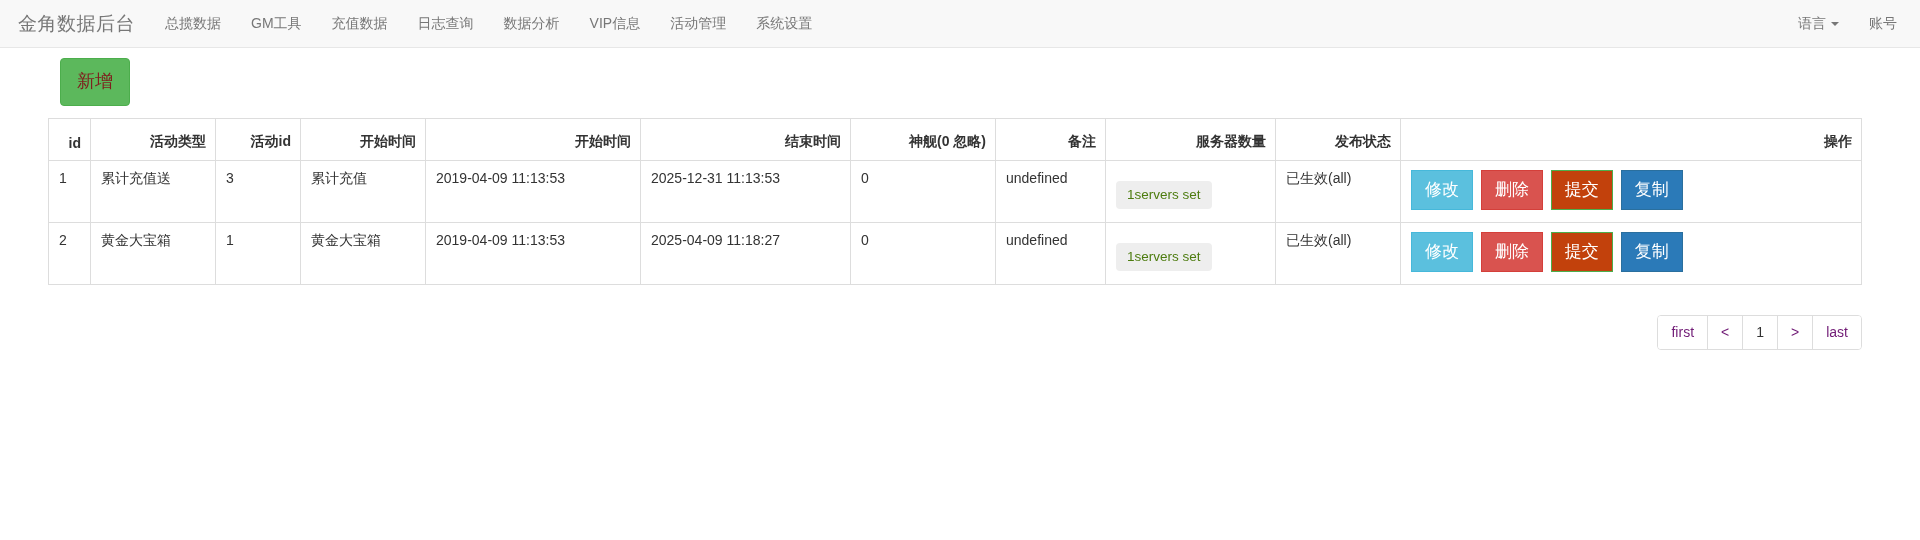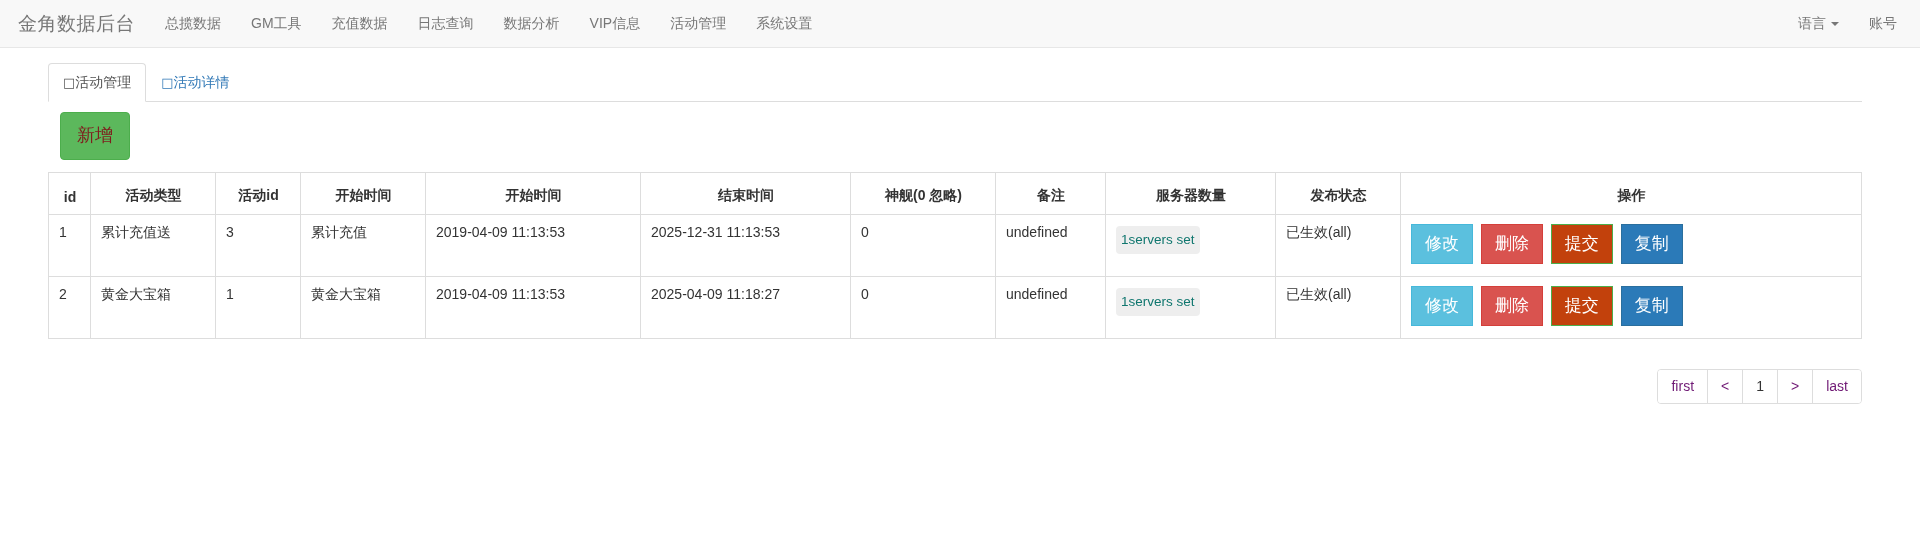--- a/index.html
+++ b/index.html
@@ -121,21 +121,21 @@
   }
   table.grid {
     width: 100%;
     border-collapse: collapse;
     font-size: 14px;
     color: #333333;
     background: #ffffff;
     table-layout: fixed;
   }
   table.grid thead th {
-    text-align: center;
+    text-align: right;
     font-weight: bold;
     padding: 9px 9px 9px 10px;
     border: 1px solid #dddddd;
     border-top: 1px solid #dddddd;
     vertical-align: bottom;
     height: 42px;
     color: #333;
   }
   table.grid tbody td {
     padding: 9px 9px 9px 10px;
@@ -153,26 +153,26 @@
   .col-end    { width: 210px; }
   .col-ship   { width: 145px; }
   .col-remark { width: 110px; }
   .col-srv    { width: 170px; }
   .col-status { width: 125px; }
   .col-ops    { width: auto; }
 
   .badge-srv {
     display: inline-block;
     background: #eeeeee;
-    color: #0f766e;
+    color: #4d7c0f;
     border-radius: 4px;
-    padding: 6px 5px;
+    padding: 6px 11px;
     font-size: 13.5px;
     line-height: 1.2;
-    margin-top: 2px;
+    margin-top: 11px;
   }
 
   .btn-op {
     font-size: 17px;
     padding: 7px 13px;
     color: #ffffff;
     margin-right: 4px;
     border-radius: 0;
     display: inline-block;
   }
@@ -228,28 +228,20 @@
     <div class="nav-link">
       <span>语言</span>
       <span class="caret"></span>
     </div>
     <div class="nav-link">账号</div>
   </div>
 </div>
 
 <div class="page">
 
-  <div class="tabs-wrap">
-    <div class="tab active">
-      <span class="tofu">□</span><span>活动管理</span>
-    </div>
-    <div class="tab">
-      <span class="tofu">□</span><span>活动详情</span>
-    </div>
-  </div>
 
   <div class="toolbar">
     <button class="btn btn-new">新增</button>
   </div>
 
   <div class="table-wrap">
     <table class="grid">
       <colgroup>
         <col class="col-id">
           <col class="col-type">

